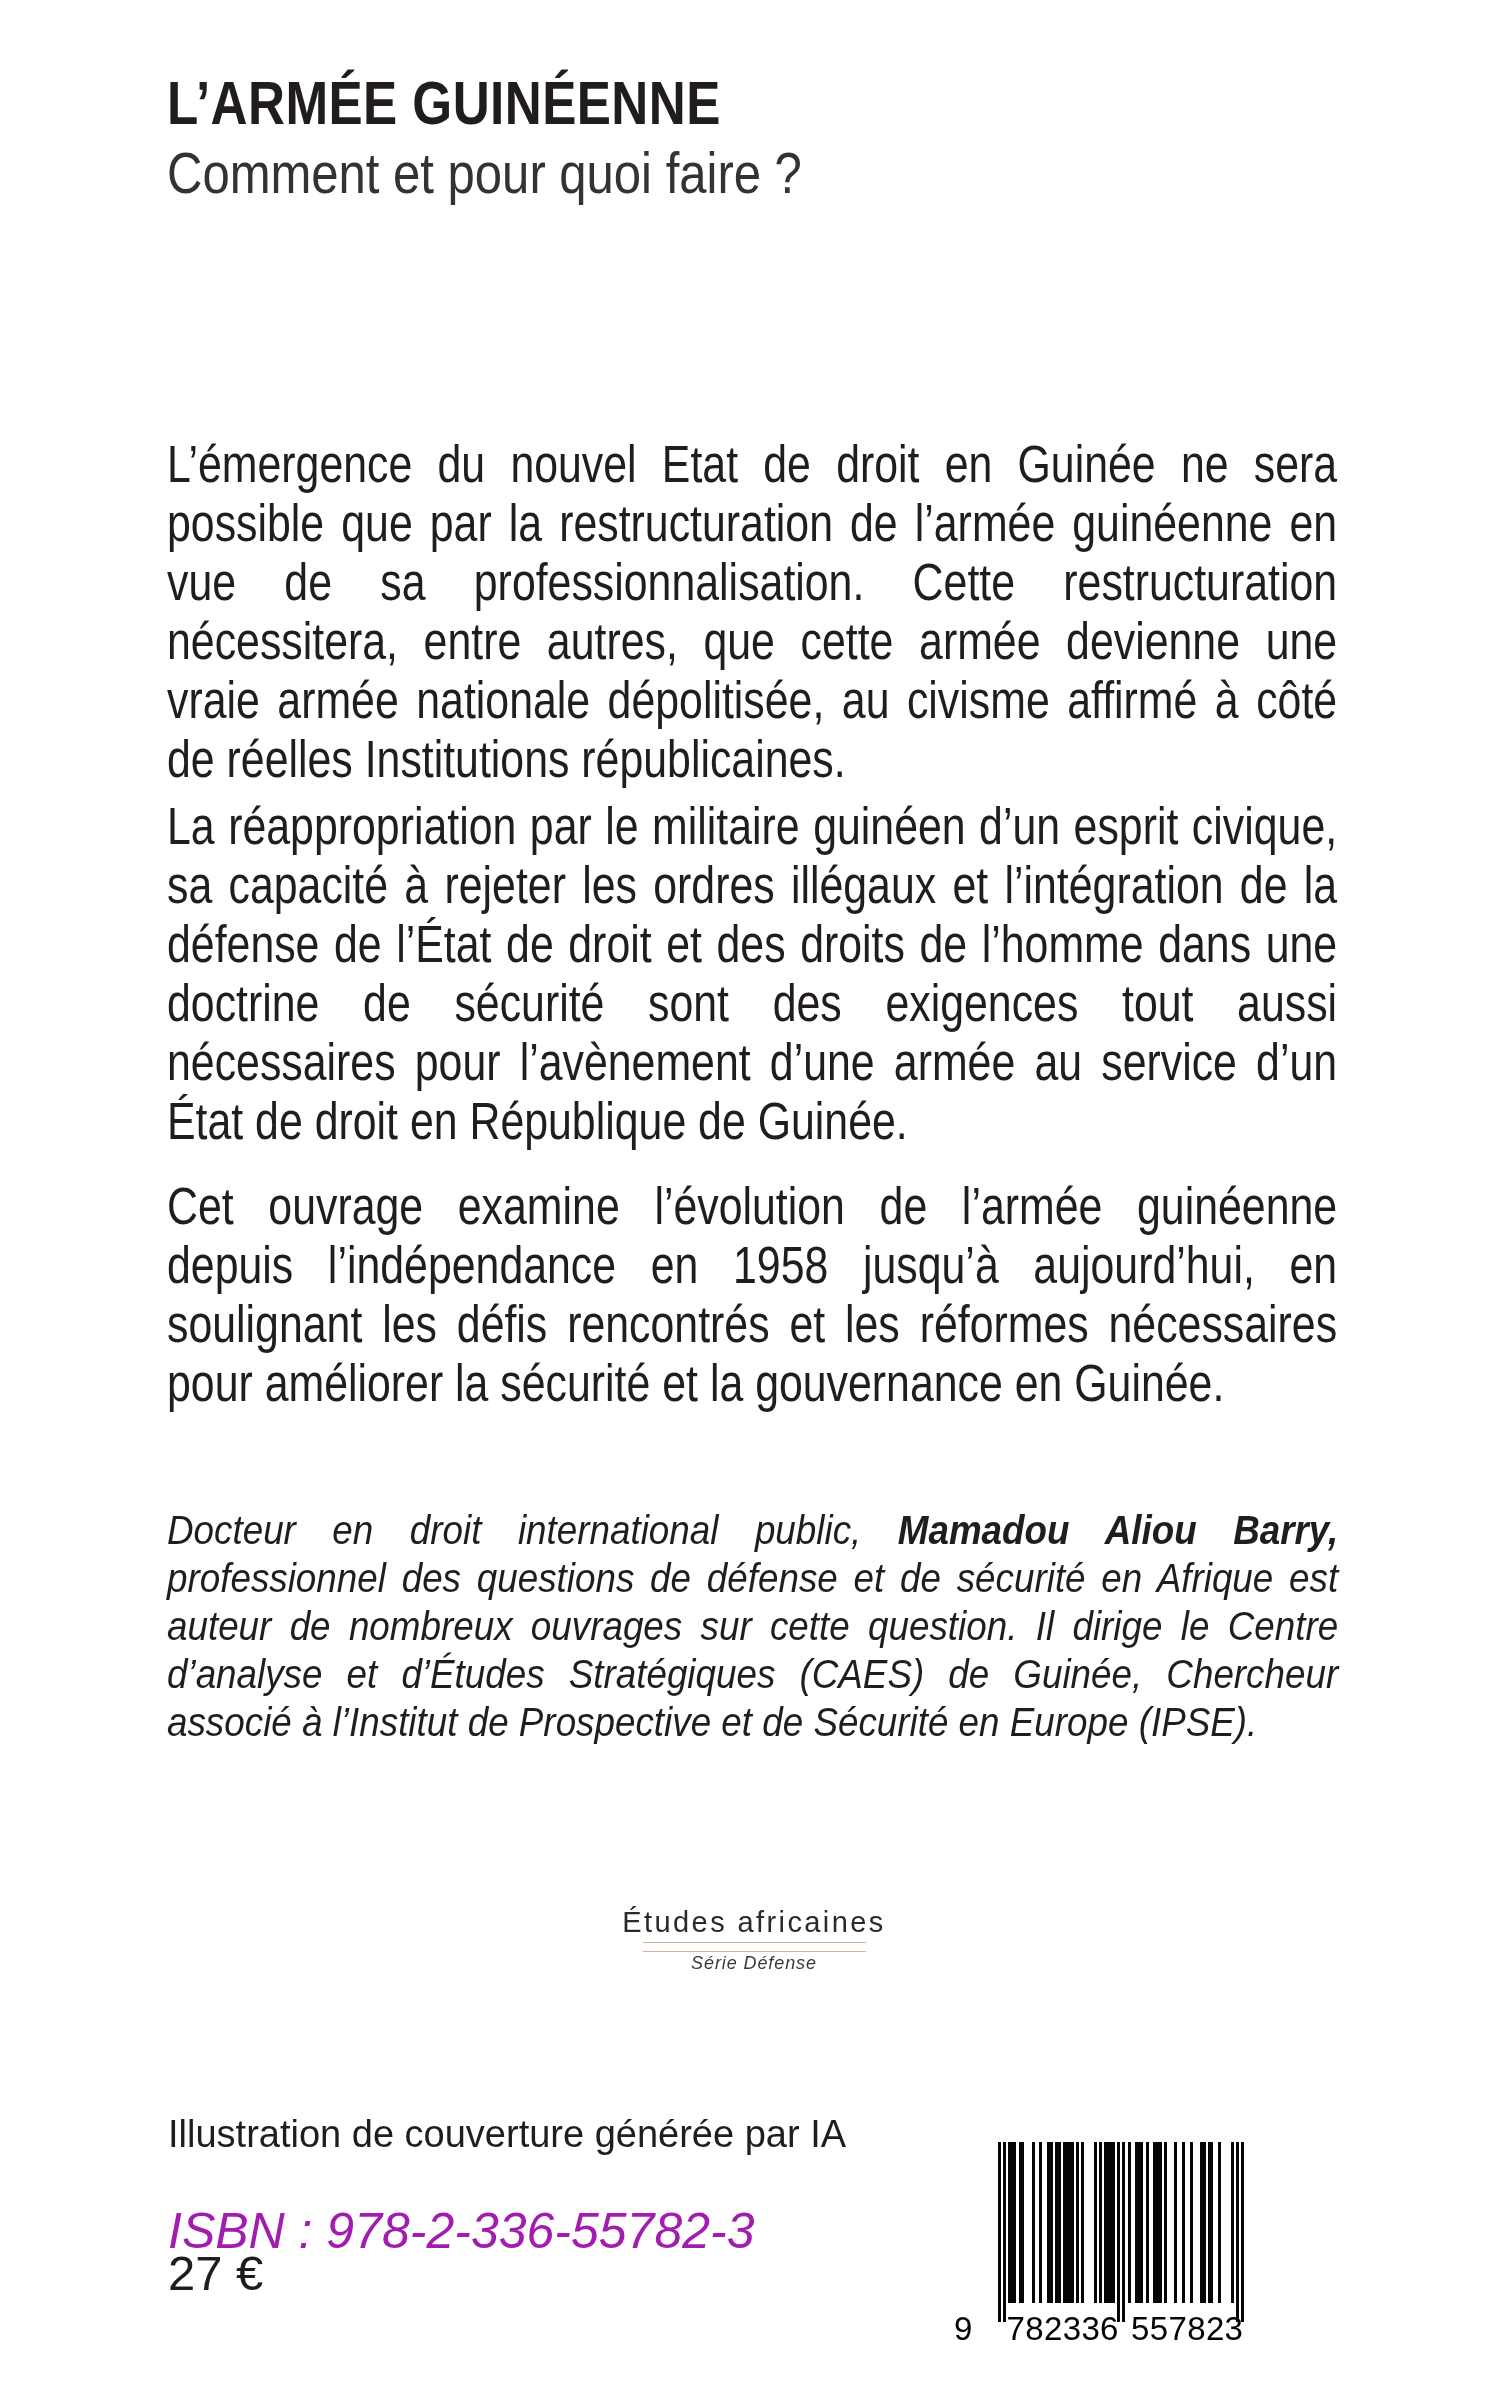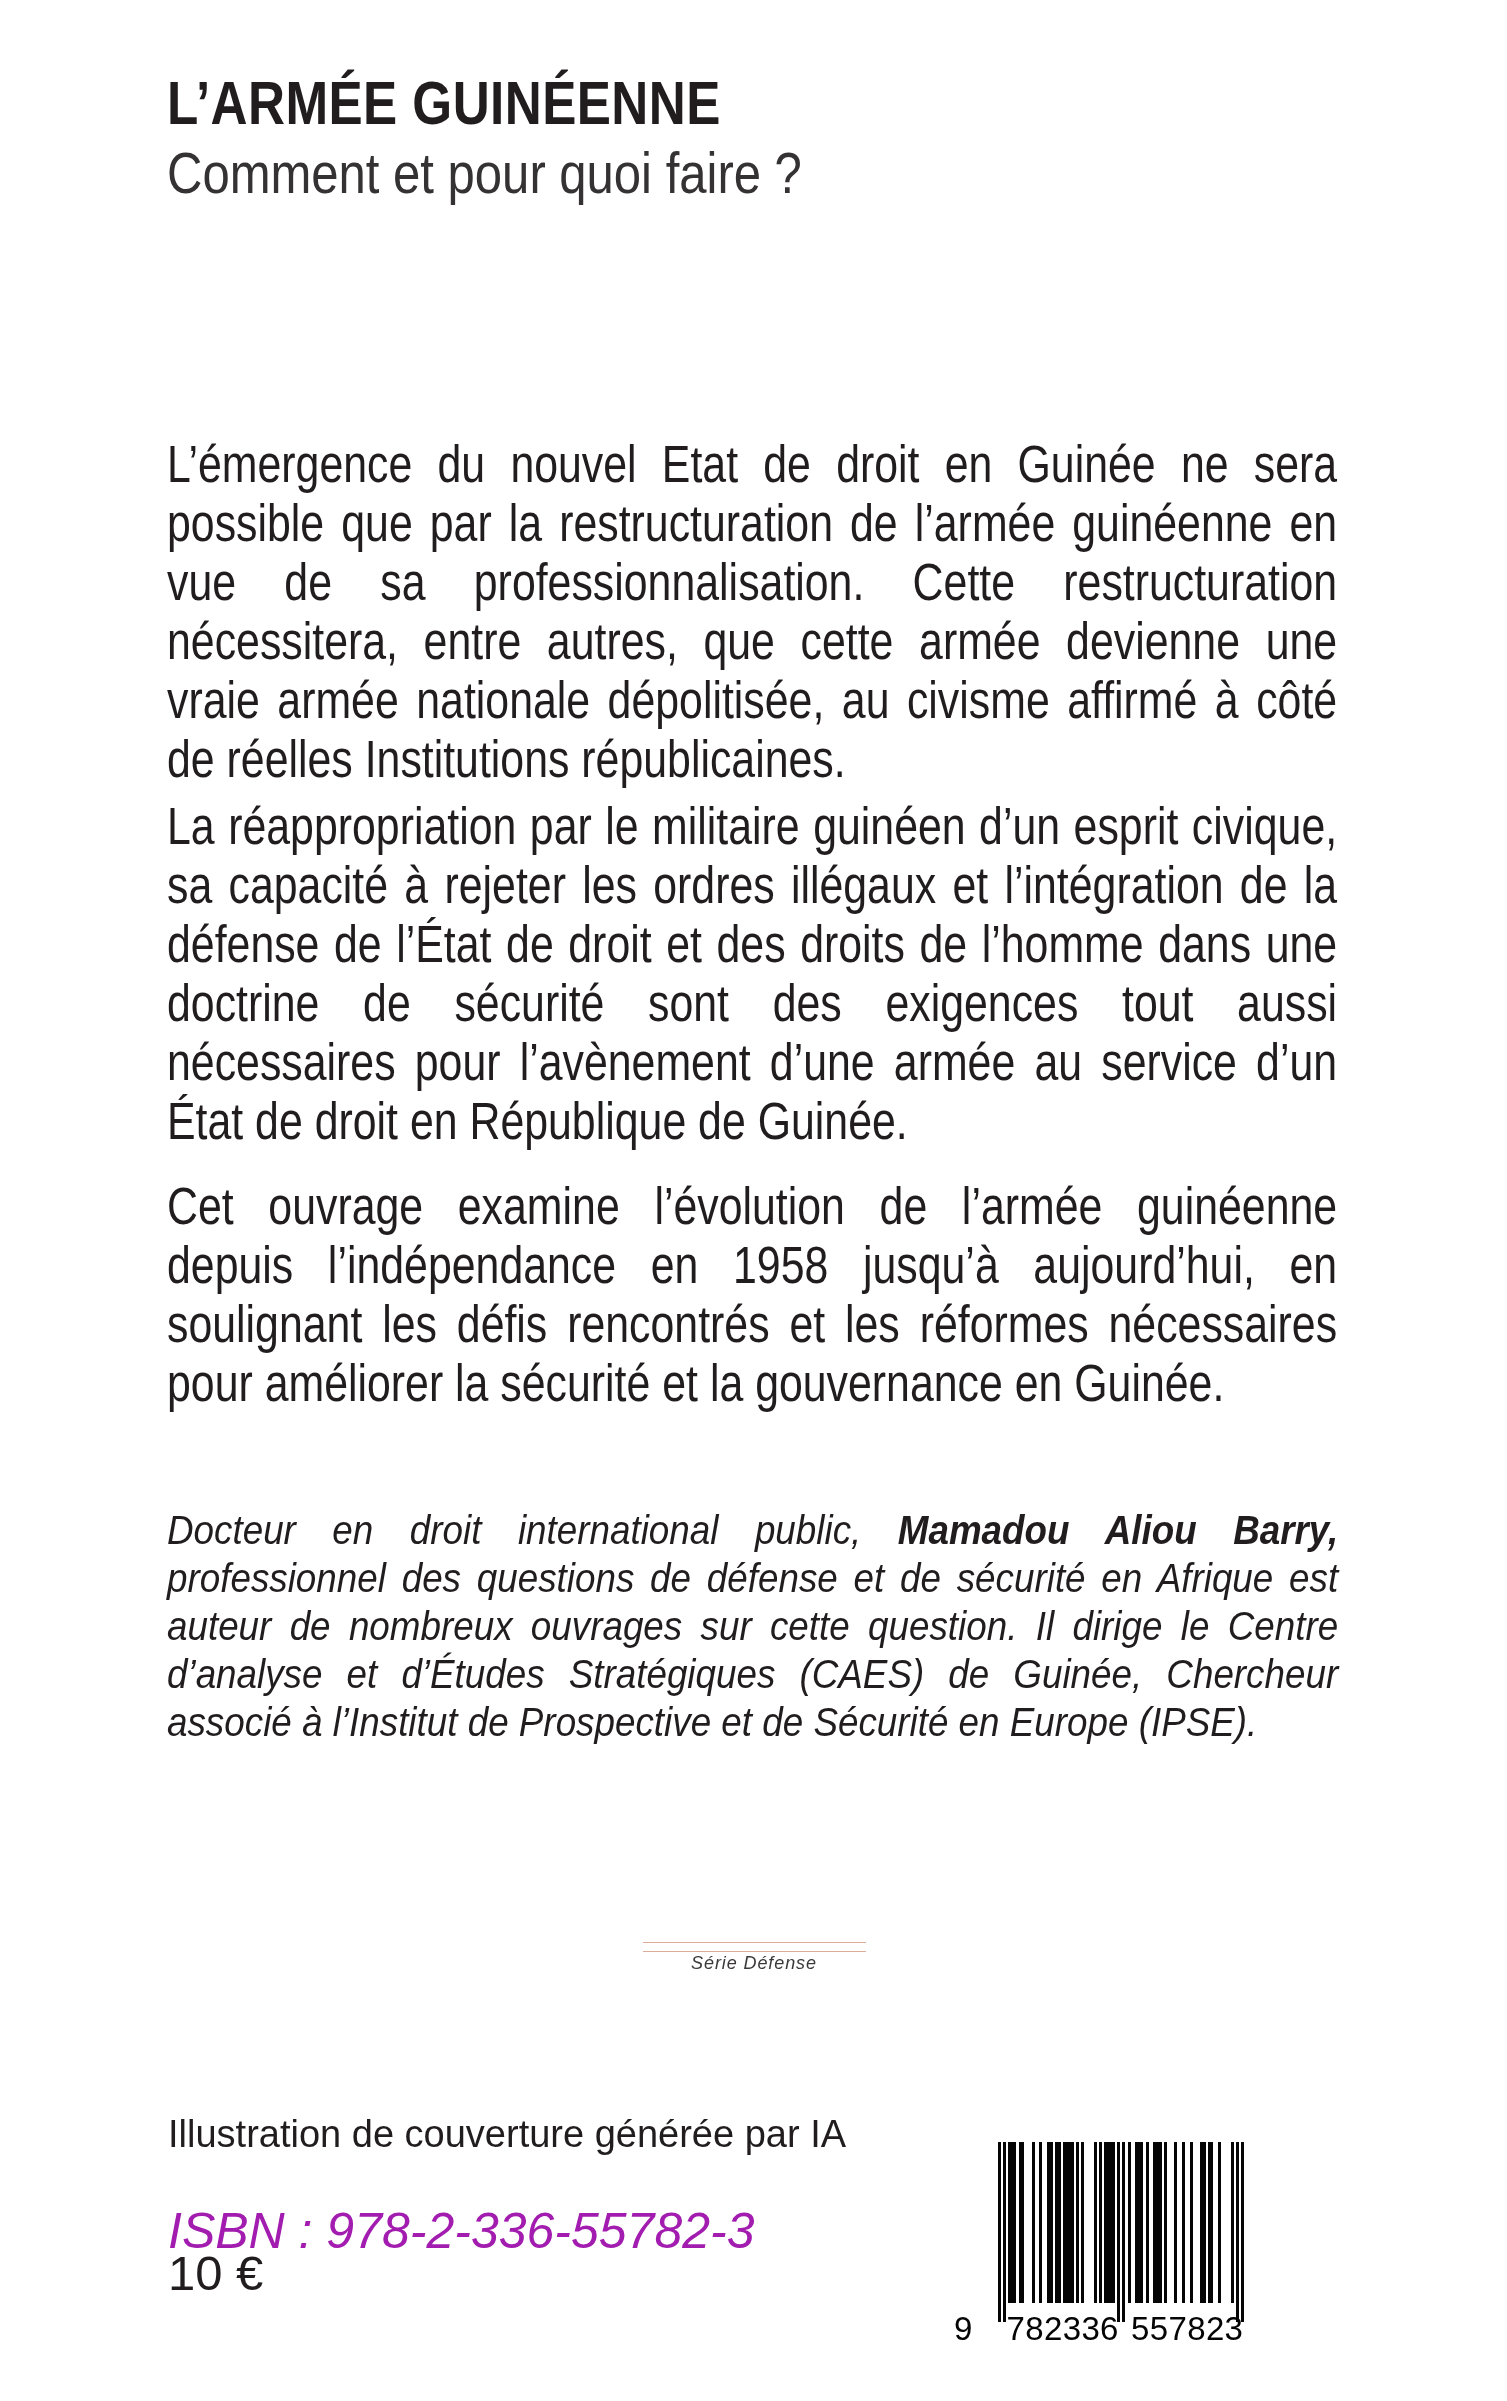--- a/index.html
+++ b/index.html
@@ -63,26 +63,27 @@
 
   <div class="book-title">L’ARMÉE GUINÉENNE</div>
   <div class="book-subtitle">Comment et pour quoi faire ?</div>
 
   <p class="para p1">L’émergence du nouvel Etat de droit en Guinée ne sera possible que par la restructuration de l’armée guinéenne en vue de sa professionnalisation. Cette restructuration nécessitera, entre autres, que cette armée devienne une vraie armée nationale dépolitisée, au civisme affirmé à côté de réelles Institutions républicaines.</p>
   <p class="para p2">La réappropriation par le militaire guinéen d’un esprit civique, sa capacité à rejeter les ordres illégaux et l’intégration de la défense de l’État de droit et des droits de l’homme dans une doctrine de sécurité sont des exigences tout aussi nécessaires pour l’avènement d’une armée au service d’un État de droit en République de Guinée.</p>
   <p class="para p3">Cet ouvrage examine l’évolution de l’armée guinéenne depuis l’indépendance en 1958 jusqu’à aujourd’hui, en soulignant les défis rencontrés et les réformes nécessaires pour améliorer la sécurité et la gouvernance en Guinée.</p>
 
   <p class="bio"><span>Docteur en droit international public, </span><span class="author">Mamadou Aliou Barry,</span><span> professionnel des questions de défense et de sécurité en Afrique est auteur de nombreux ouvrages sur cette question. Il dirige le Centre d’analyse et d’Études Stratégiques (CAES) de Guinée, Chercheur associé à l’Institut de Prospective et de Sécurité en Europe (IPSE).</span></p>
 
+  <div class="coll-name">Études africaines</div>
   <div class="coll-rule"></div>
   <div class="serie-name">Série Défense</div>
 
   <div class="credit">Illustration de couverture générée par IA</div>
   <div class="isbn">ISBN : 978-2-336-55782-3</div>
-  <div class="price">10 €</div>
+  <div class="price">27 €</div>
 
   <div class="barcode">
     <div class="bars">
         <div class="bar tall" style="left: 0px; width: 2.9px;"></div>
         <div class="bar tall" style="left: 5.2px; width: 2.9px;"></div>
         <div class="bar" style="left: 10.4px; width: 2.9px;"></div>
         <div class="bar" style="left: 13px; width: 2.9px;"></div>
         <div class="bar" style="left: 15.5px; width: 2.9px;"></div>
         <div class="bar" style="left: 21px; width: 2.9px;"></div>
         <div class="bar" style="left: 23px; width: 2.9px;"></div>

